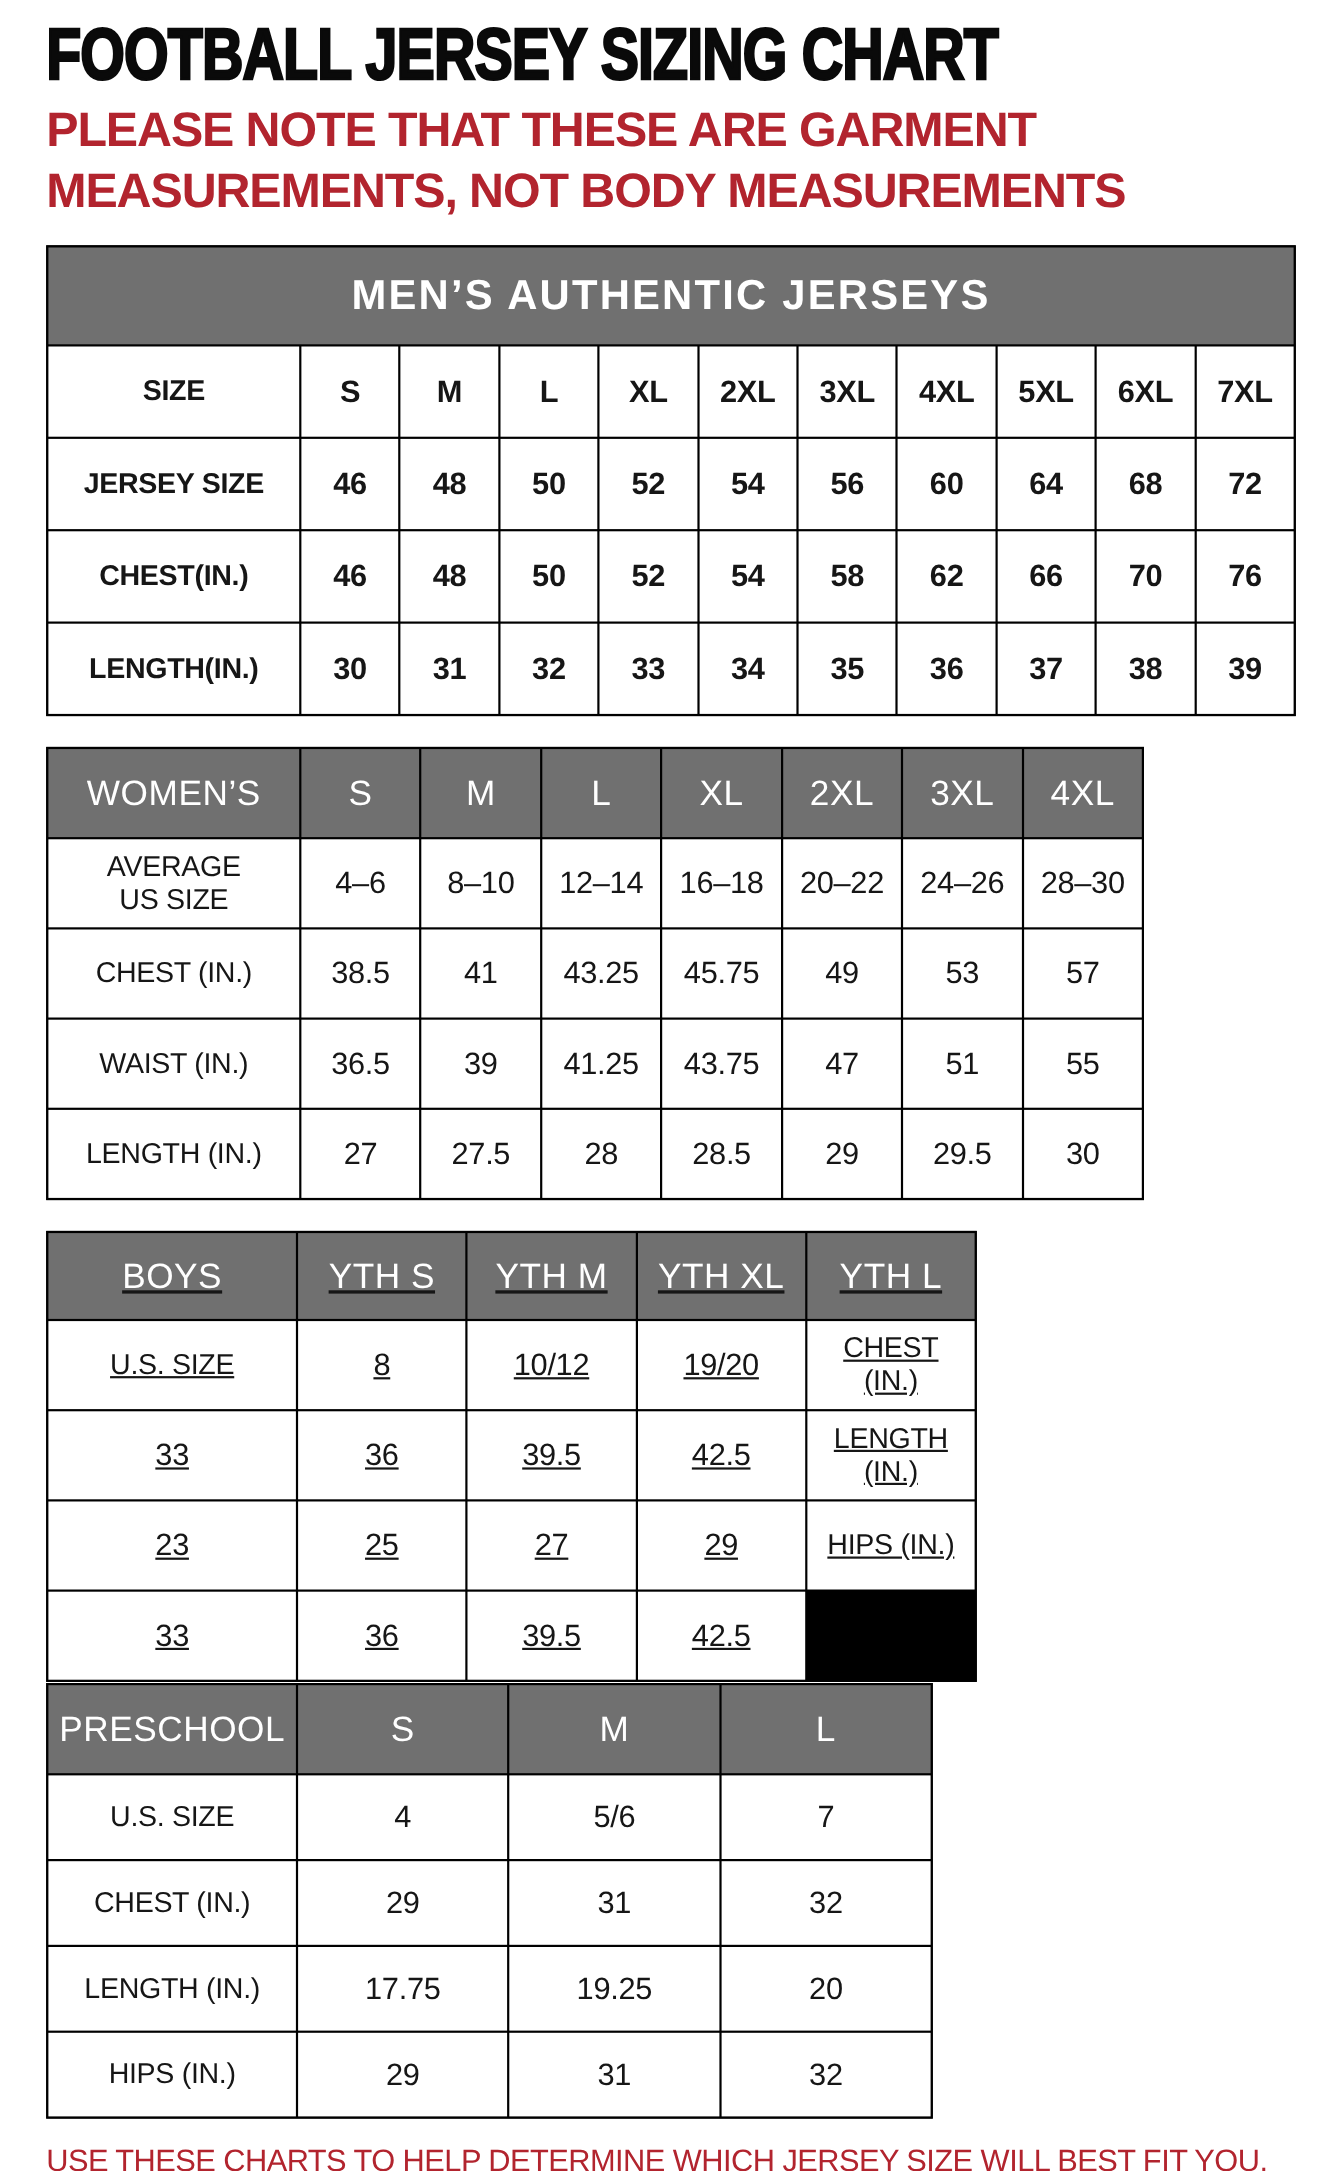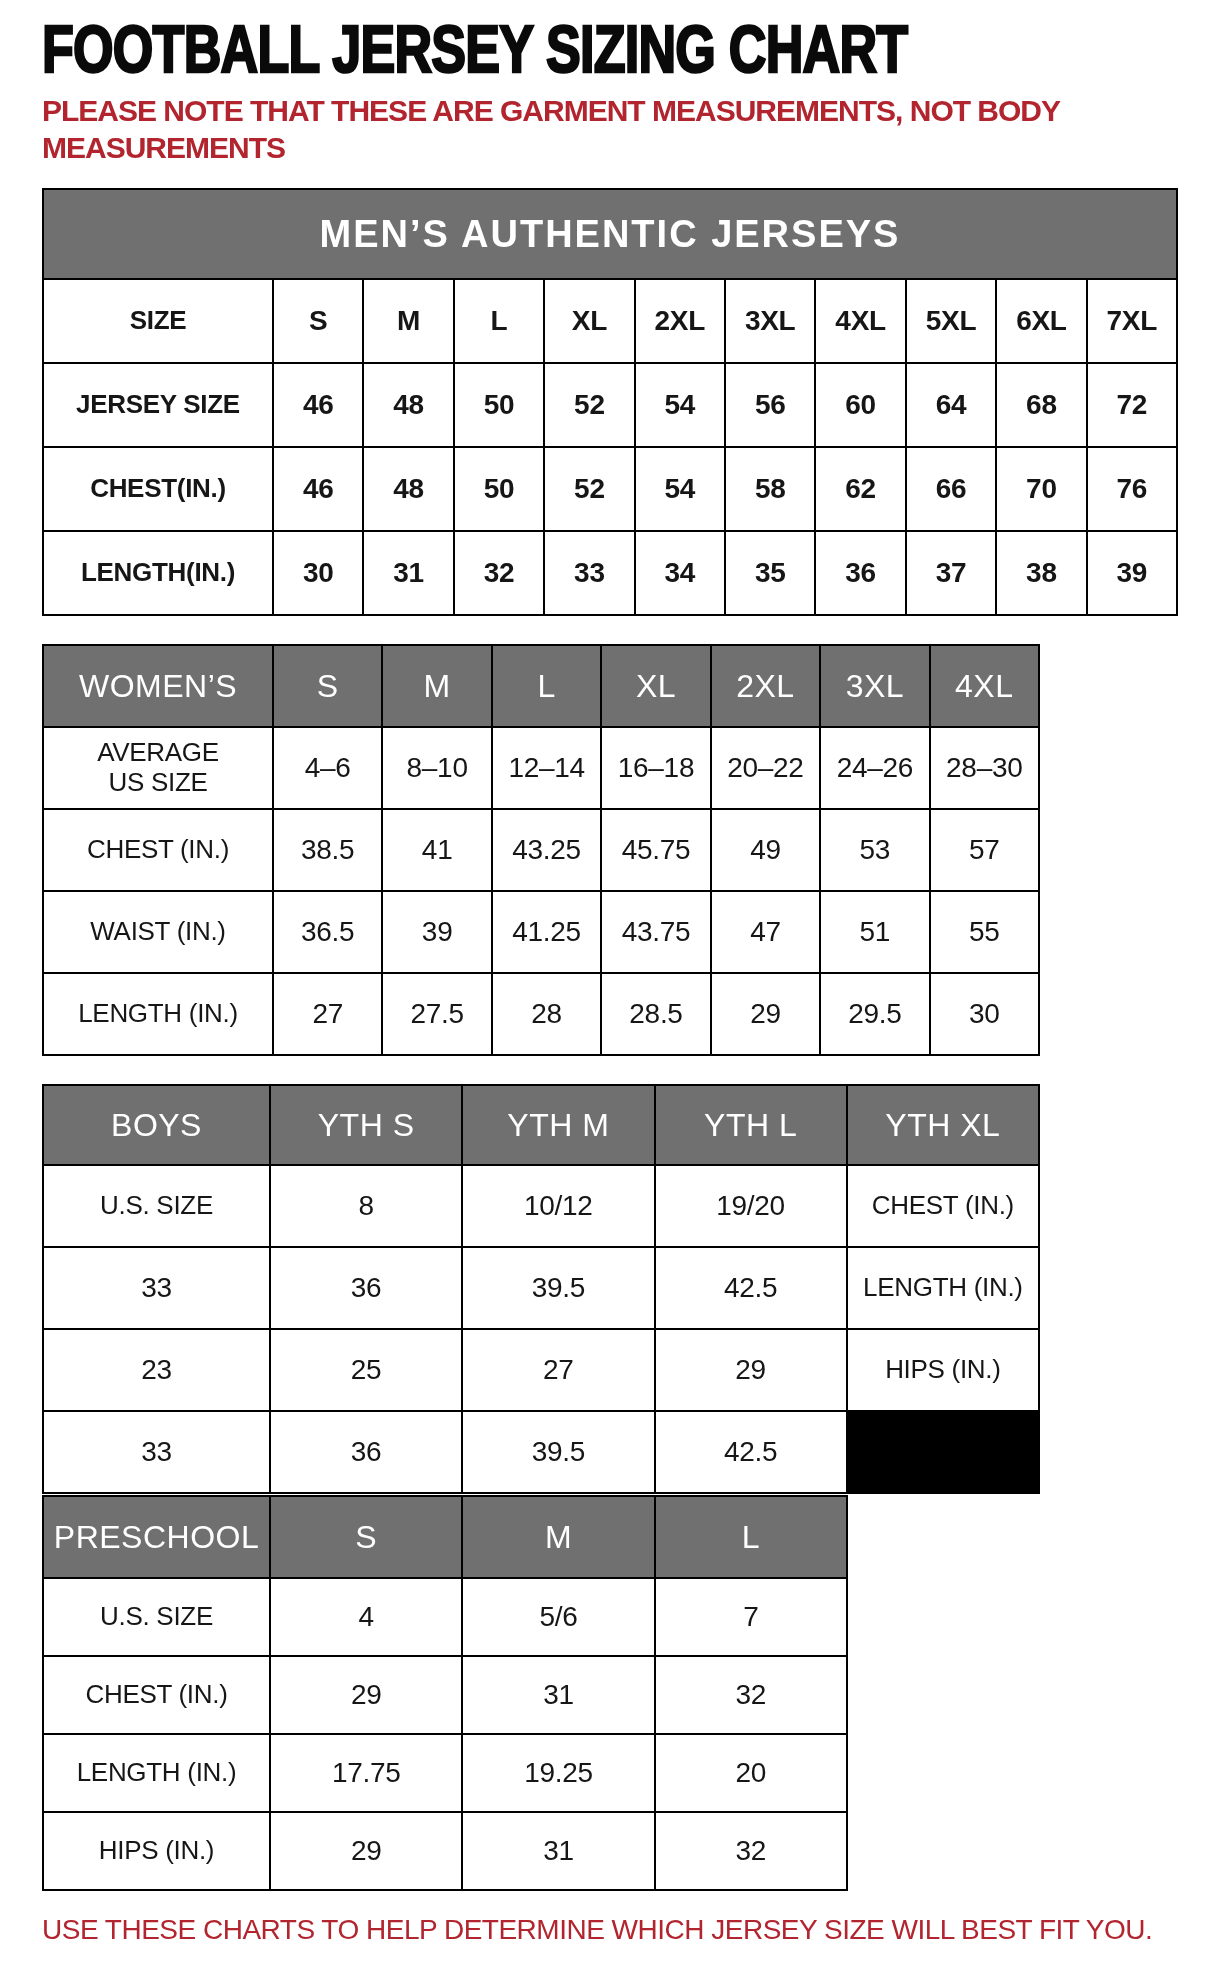--- a/index.html
+++ b/index.html
@@ -22,21 +22,21 @@
     letter-spacing: -1px;
     transform: scaleX(0.79);
     transform-origin: left center;
     white-space: nowrap;
     -webkit-text-stroke: 2.5px #0a0a0a;
   }
 
   .note {
     margin-top: 10px;
     max-width: 1140px;
-    font-size: 30px;
+    font-size: 44px;
     line-height: 1.24;
     letter-spacing: -1px;
     font-weight: bold;
     color: #b2242e;
   }
 
   .footer-note {
     margin-top: 22px;
     font-size: 28px;
     line-height: 1.2;
@@ -48,21 +48,21 @@
 
   
   .sizing-table {
     display: grid;
     background: #000;
     border: 2px solid #000;
     gap: 2px;
   }
   .t-mens      { width: 1136px; grid-template-columns: 228px repeat(10, 1fr); grid-template-rows: 88px repeat(4, 82px); margin-top: 22px; font-weight: bold; }
   .t-womens    { width: 998px;  grid-template-columns: 228px repeat(7, 1fr);  grid-template-rows: 80px repeat(4, 80px); margin-top: 28px; }
-  .t-boys      { width: 998px;  grid-template-columns: 225px repeat(4, 1fr);  grid-template-rows: 78px repeat(4, 80px); margin-top: 28px; }
+  .t-boys      { width: 846px;  grid-template-columns: 225px repeat(4, 1fr);  grid-template-rows: 78px repeat(4, 80px); margin-top: 28px; text-decoration: underline; }
   .t-preschool { width: 806px;  grid-template-columns: 225px repeat(3, 1fr);  grid-template-rows: 80px repeat(4, 76px); margin-top: 1px; }
 
   .c {
     background: #fff;
     display: flex;
     align-items: center;
     justify-content: center;
     text-align: center;
     font-size: 28px;
     letter-spacing: -0.3px;
@@ -181,22 +181,22 @@
     <div class="c">28.5</div>
     <div class="c">29</div>
     <div class="c">29.5</div>
     <div class="c">30</div>
   </div>
 
 <div class="sizing-table t-boys">
     <div class="c head">BOYS</div>
     <div class="c head">YTH S</div>
     <div class="c head">YTH M</div>
+    <div class="c head">YTH XL</div>
     <div class="c head">YTH L</div>
-    <div class="c head">YTH XL</div>
     <div class="c label">U.S. SIZE</div>
     <div class="c">8</div>
     <div class="c">10/12</div>
     <div class="c">19/20</div>
     <div class="c label">CHEST (IN.)</div>
     <div class="c">33</div>
     <div class="c">36</div>
     <div class="c">39.5</div>
     <div class="c">42.5</div>
     <div class="c label">LENGTH (IN.)</div>

